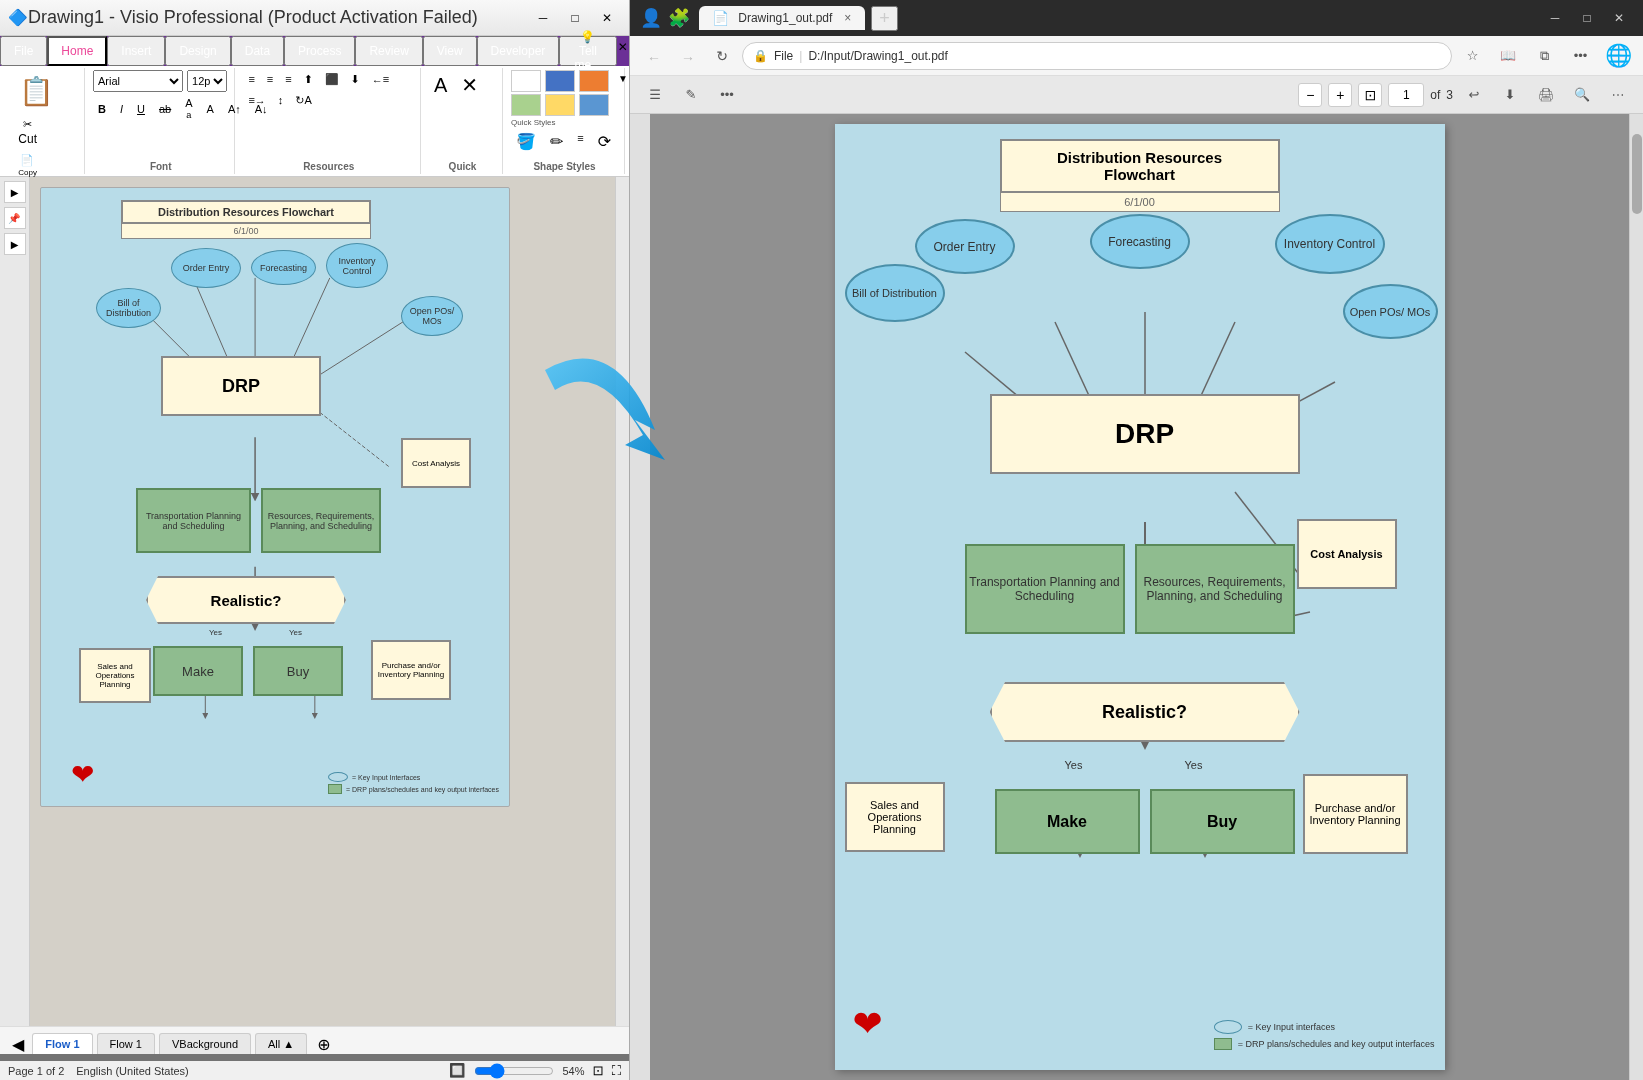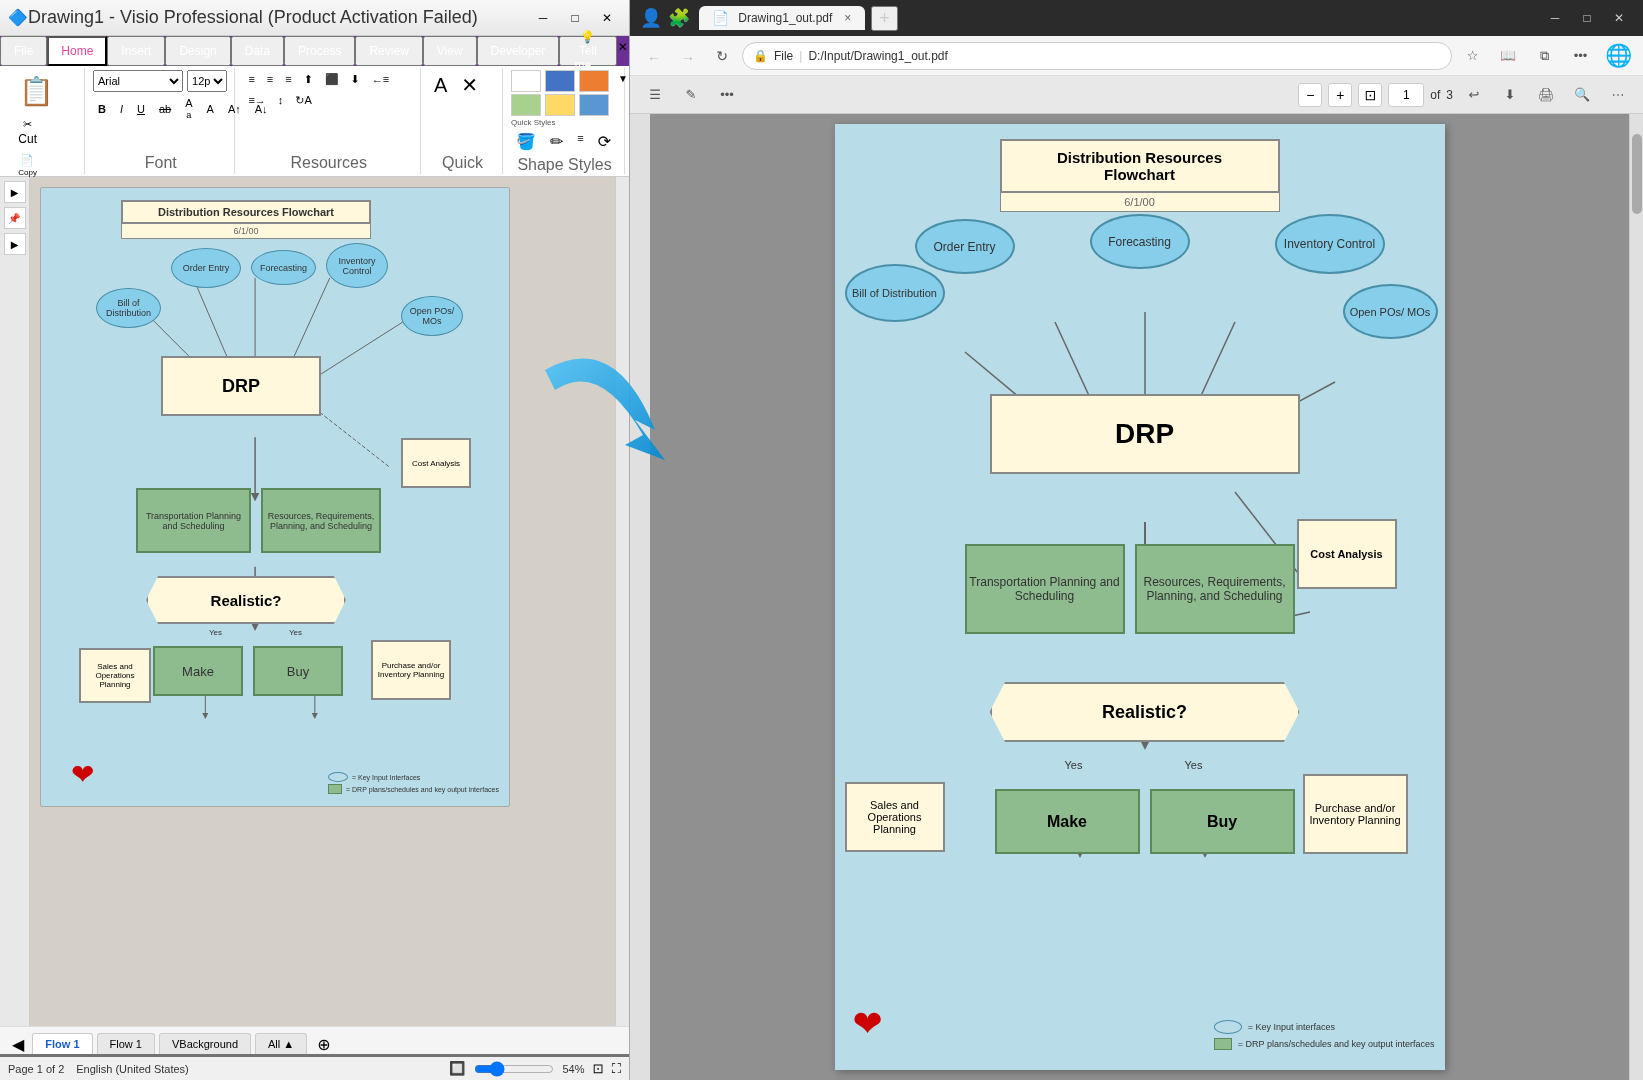--- a/index.html
+++ b/index.html
@@ -30,21 +30,21 @@
     .title-bar .win-controls { display: flex; gap: 4px; }
     .win-btn { width: 28px; height: 22px; border: none; cursor: pointer; font-size: 12px; display: flex; align-items: center; justify-content: center; background: transparent; }
 
     
     .ribbon { background: #fff; border-bottom: 1px solid #ccc; }
     .ribbon-tabs { display: flex; background: #6b2f96; height: 30px; }
     .ribbon-tab { padding: 0 12px; font-size: 12px; color: #fff; display: flex; align-items: center; cursor: pointer; }
     .ribbon-tab.active { background: #fff; color: #ec4899; }
     .ribbon-content { display: flex; align-items: stretch; padding: 2px 4px; gap: 2px; height: 110px; }
     .ribbon-group { display: flex; flex-direction: column; border-right: 1px solid #ddd; padding: 2px 6px; min-width: 50px; }
-    .ribbon-group-label { font-size: 16px; color: #666; text-align: center; margin-top: auto; padding-top: 2px; }
+    .ribbon-group-label { font-size: 10px; color: #666; text-align: center; margin-top: auto; padding-top: 2px; font-weight: bold; }
     .ribbon-tools { display: flex; gap: 2px; flex-wrap: wrap; }
     .rb-btn { border: 1px solid transparent; background: transparent; cursor: pointer; padding: 2px 4px; font-size: 11px; display: flex; flex-direction: column; align-items: center; gap: 1px; border-radius: 2px; }
 
     
     .canvas-area { flex: 1; background: #b0b0b0; display: flex; overflow: hidden; position: relative; }
     .canvas-sidebar-left { width: 30px; background: #e8e8e8; border-right: 1px solid #ccc; display: flex; flex-direction: column; align-items: center; padding: 4px 0; gap: 4px; }
     .canvas-sidebar-btn { width: 22px; height: 22px; border: 1px solid #ccc; background: white; cursor: pointer; font-size: 10px; display: flex; align-items: center; justify-content: center; }
     .diagram-canvas { flex: 1; background: #d4d0c8; position: relative; overflow: hidden; }
     .diagram-inner { background: #b8dce8; margin: 10px; border: 1px solid #aaa; width: 470px; height: 620px; position: relative; overflow: hidden; border-radius: 2px; }
     .canvas-scroll-right { width: 14px; background: #e8e8e8; border-left: 1px solid #ccc; }
@@ -57,21 +57,21 @@
     .fc-ellipse { border-radius: 50%; background: #87ceeb; border: 1.5px solid #4a8fa8; display: flex; align-items: center; justify-content: center; text-align: center; font-size: 9px; color: #333; position: absolute; }
     .fc-rect-yellow { background: #fff8dc; border: 2px solid #888; display: flex; align-items: center; justify-content: center; text-align: center; font-size: 12px; font-weight: bold; position: absolute; }
     .fc-rect-green { background: #8fbc8f; border: 2px solid #5a8a5a; display: flex; align-items: center; justify-content: center; text-align: center; font-size: 9px; color: #333; position: absolute; }
     .fc-rect-yellow-sm { background: #fff8dc; border: 2px solid #888; display: flex; align-items: center; justify-content: center; text-align: center; font-size: 8px; position: absolute; }
     .fc-legend { position: absolute; bottom: 10px; right: 10px; font-size: 7px; color: #333; }
     .fc-legend-item { display: flex; align-items: center; gap: 4px; margin-bottom: 2px; }
     .legend-ellipse-small { width: 20px; height: 10px; border-radius: 50%; border: 1px solid #4a8fa8; background: #b8dce8; }
     .legend-rect-small { width: 14px; height: 10px; border: 1px solid #5a8a5a; background: #8fbc8f; }
 
     
-    .status-bar { height: 26px; background: #f0f0f0; border-top: 3px solid #737373; display: flex; align-items: center; padding: 0 8px; font-size: 11px; color: #333; gap: 12px; }
+    .status-bar { height: 26px; background: #f0f0f0; border-top: 7px solid #737373; display: flex; align-items: center; padding: 0 8px; font-size: 11px; color: #333; gap: 12px; }
     .status-tabs { height: 28px; background: #f5f5f5; border-top: 1px solid #ddd; display: flex; align-items: flex-end; padding: 0 8px; gap: 4px; }
     .stab { padding: 4px 12px; font-size: 11px; border: 1px solid #ccc; border-bottom: none; background: #e8e8e8; cursor: pointer; border-radius: 3px 3px 0 0; }
     .stab.active { background: #fff; color: #1a5dc8; font-weight: bold; }
     .status-right { margin-left: auto; display: flex; align-items: center; gap: 8px; }
 
     
     #pdf-panel {
       flex: 1;
       display: flex;
       flex-direction: column;

